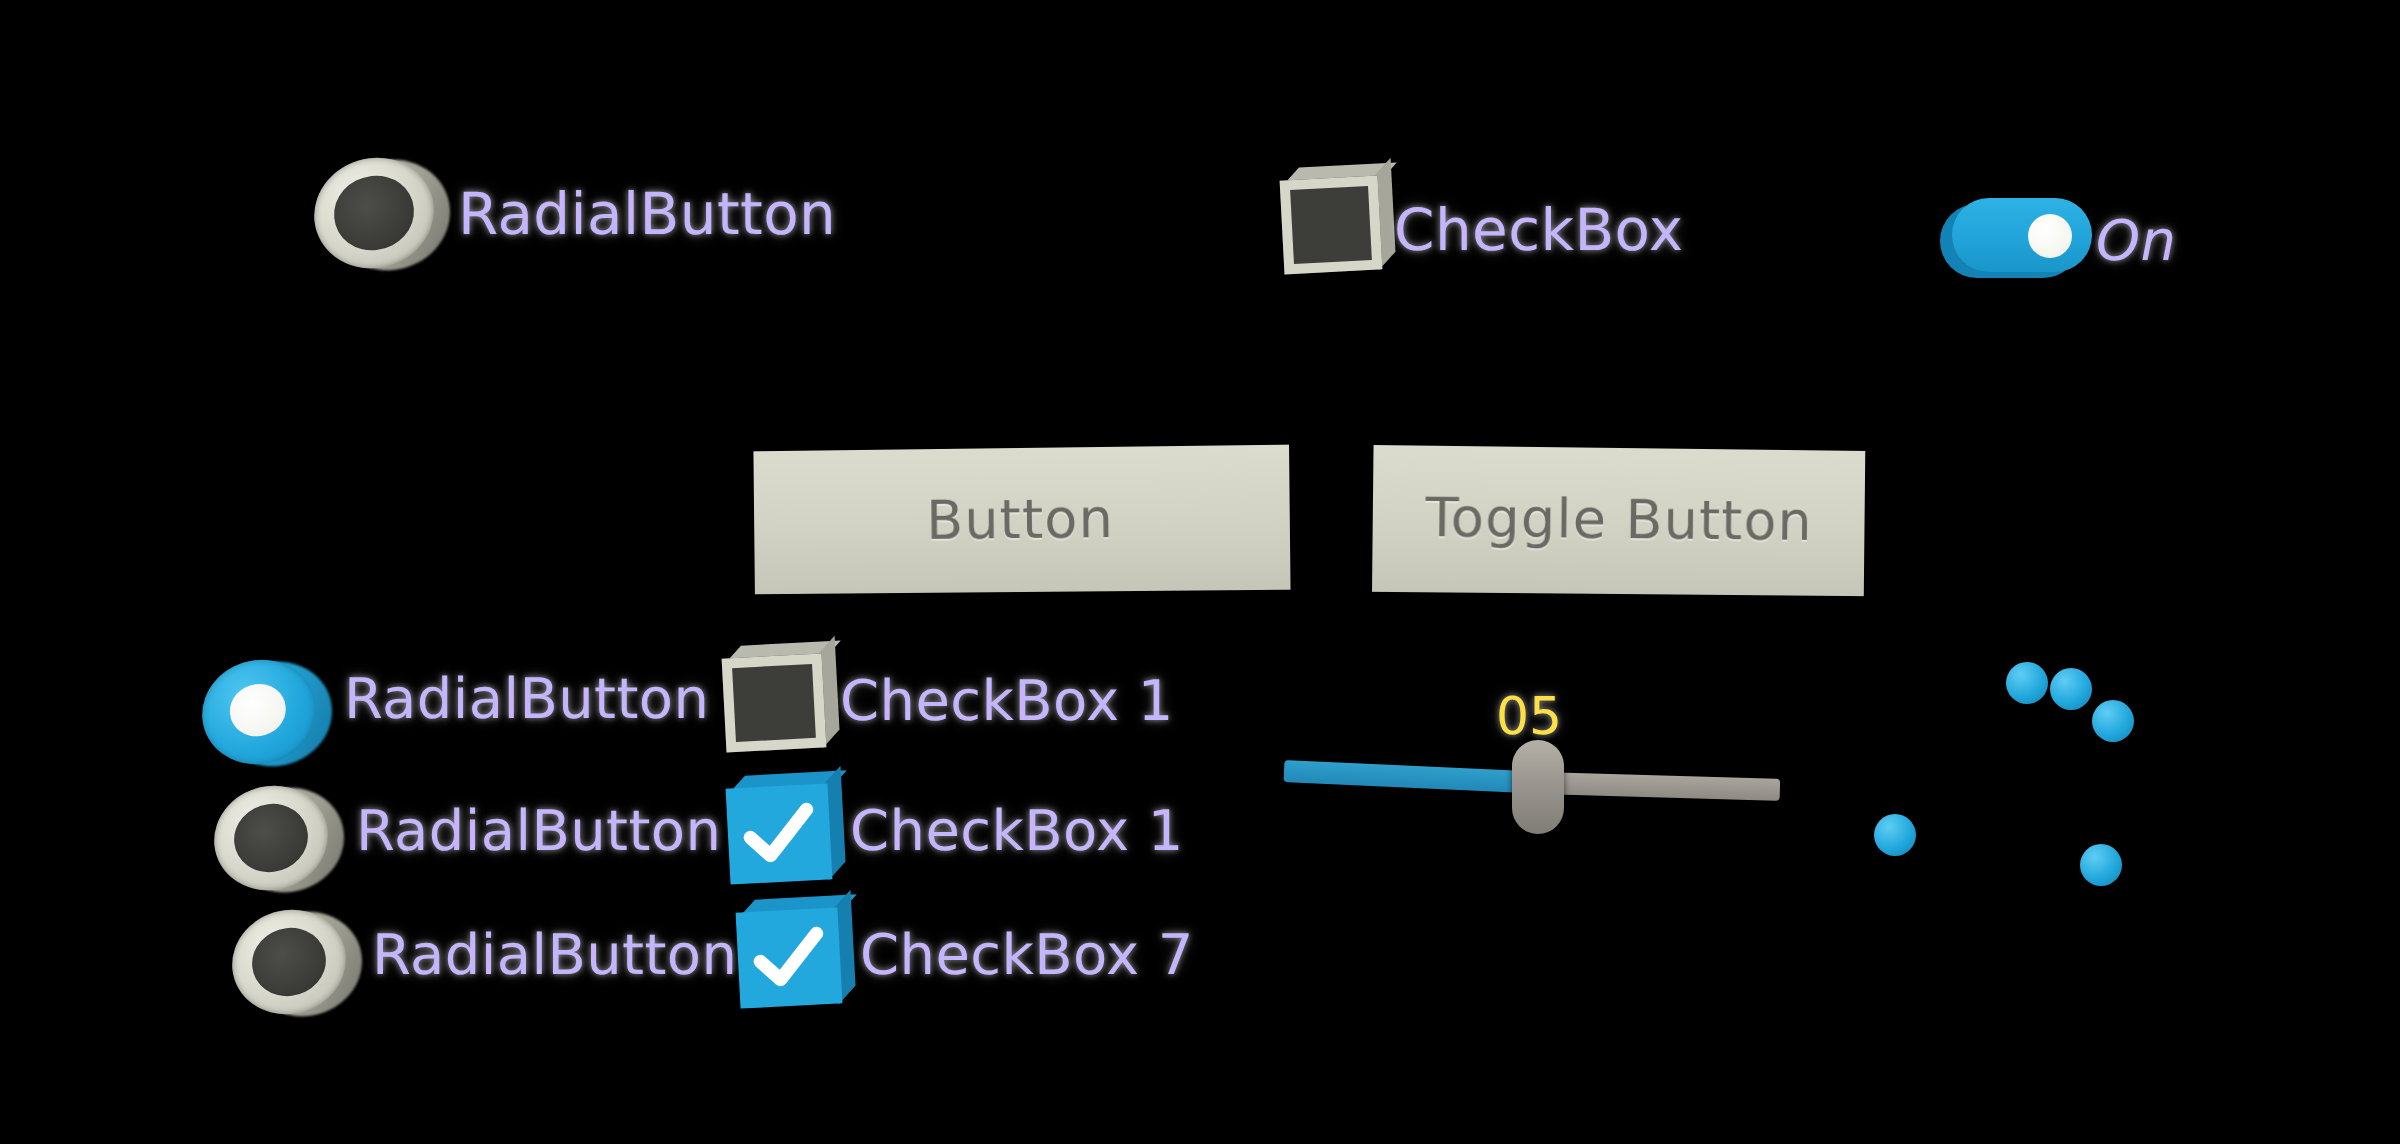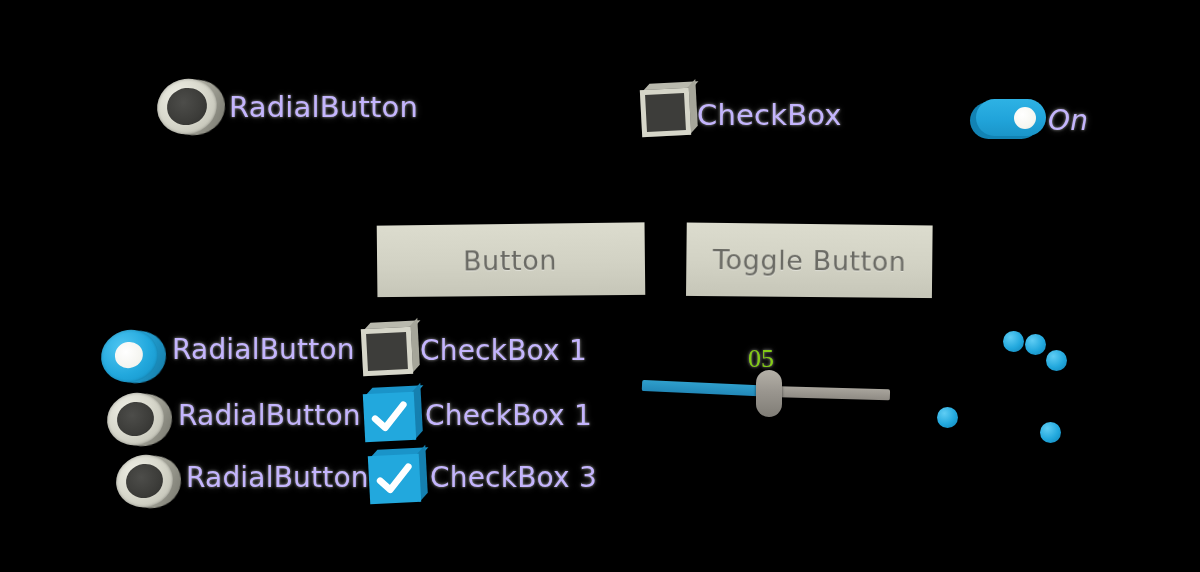--- a/index.html
+++ b/index.html
@@ -160,24 +160,23 @@
     background: linear-gradient(180deg,#a9a59d 0%, #8e8a83 100%);
   }
   .slider .handle {
     position: absolute;
     border-radius: 13px;
     background: linear-gradient(180deg,#b5b1a8 0%, #9a968f 45%, #807d76 100%);
     box-shadow: 0 1px 3px rgba(0,0,0,0.6);
   }
   .slider .value {
     position: absolute;
-    color: #84cc16;
+    color: #fde047;
     text-shadow: 0 0 3px rgba(255,255,255,0.55), 0 0 7px rgba(190,190,190,0.30);
     white-space: nowrap;
-    font-family: Liberation Serif, serif;
   }
 
   
   .dot {
     position: absolute;
     border-radius: 50%;
     background: radial-gradient(circle at 35% 30%, #5fcdf4 0%, #22a8dd 55%, #1081b4 100%);
   }
 </style>
 </head>
@@ -261,21 +260,21 @@
 
   <div class="cbox on" style="left:369px; top:455px; width:51px; height:48px;">
     <div class="cube-top"></div>
     <div class="cube-side"></div>
     <div class="face">
       <svg class="tick" viewBox="0 0 50 50">
         <path d="M10 26 L20 36 L40 13" fill="none" stroke="#ffffff" stroke-width="7" stroke-linecap="round" stroke-linejoin="round"></path>
       </svg>
     </div>
   </div>
-  <div class="lbl" style="left:430px; top:461px; font-size:28px;">CheckBox 3</div>
+  <div class="lbl" style="left:430px; top:461px; font-size:28px;">CheckBox 7</div>
 
   <div class="slider" style="left:640px; top:348px; width:250px; height:70px;">
     <div class="track-fill" style="left:2px; top:32px; width:128px;
                 transform: rotate(2.6deg); transform-origin: left center;"></div>
     <div class="track-rest" style="left:128px; top:38px; width:122px;
                 transform: rotate(1.6deg); transform-origin: left center;"></div>
     <div class="handle" style="left:116px; top:22px; width:26px; height:47px;"></div>
     <div class="value" style="left:108px; top:-4px; font-size:26px;">05</div>
   </div>
 

